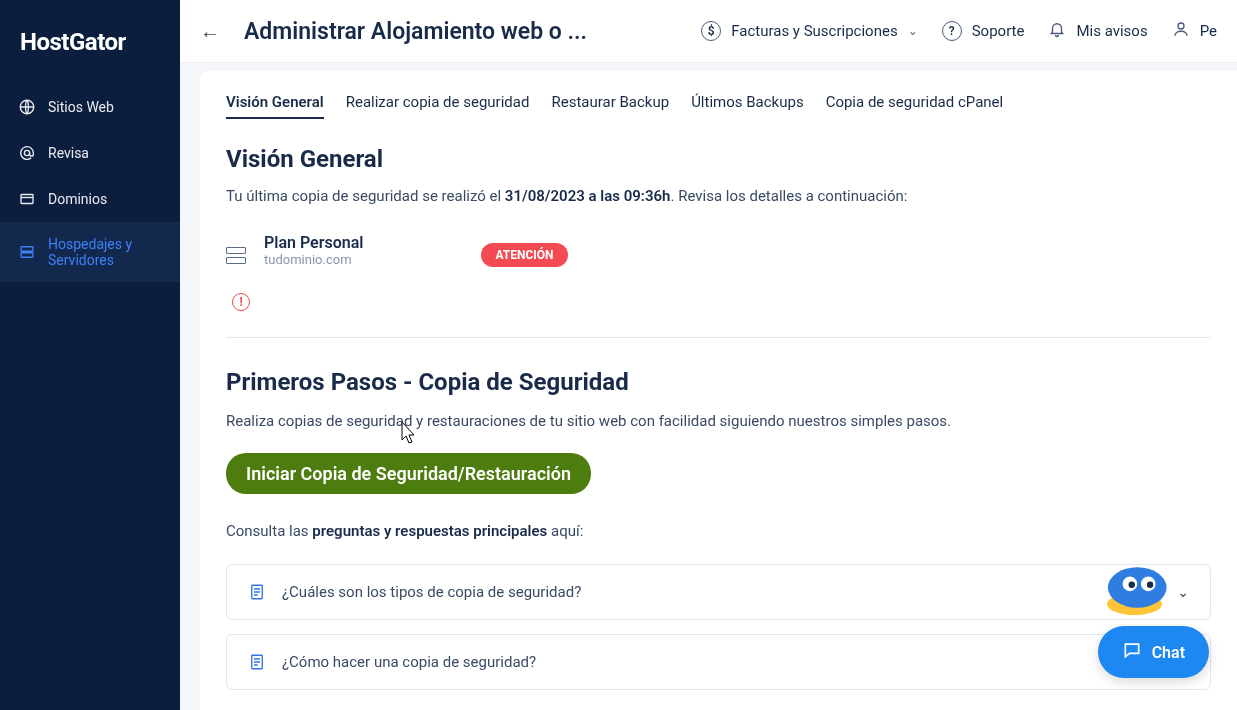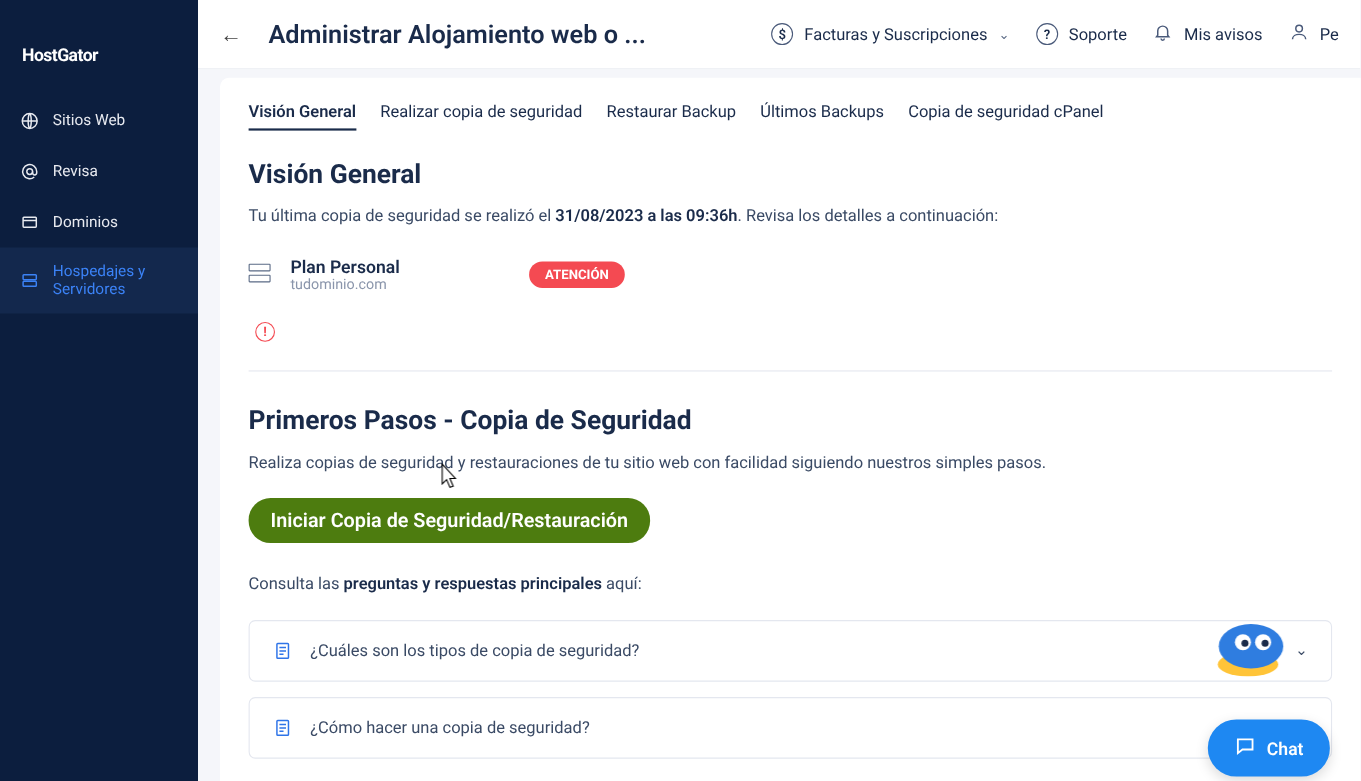--- a/index.html
+++ b/index.html
@@ -17,24 +17,23 @@
     }
     .sidebar {
       width: 180px;
       background: #0c1e3e;
       color: #fff;
       padding: 0;
       flex-shrink: 0;
     }
     .logo {
       padding: 28px 20px;
-      font-size: 16px;
+      font-size: 24px;
       font-weight: 700;
       letter-spacing: -0.5px;
-      margin-top: 12px;
     }
     .nav-item {
       display: flex;
       align-items: center;
       gap: 12px;
       padding: 14px 18px;
       font-size: 14px;
       cursor: pointer;
       color: #e8eaf0;
     }
@@ -141,21 +140,21 @@
       color: #3a4a65;
       margin-bottom: 28px;
     }
     .backup-info b {
       font-weight: 600;
       color: #1a2b4a;
       text-align: center;
     }
     .plan-row {
       display: flex;
-      align-items: center;
+      align-items: flex-end;
       gap: 18px;
       margin-bottom: 24px;
     }
     .plan-icon {
       width: 20px;
       height: 20px;
       display: flex;
       flex-direction: column;
       gap: 3px;
     }
@@ -261,21 +260,21 @@
       flex: 1;
       font-size: 15px;
       color: #3a4a65;
     }
     .faq-chevron {
       color: #3a4a65;
       font-size: 14px;
     }
     .chat-btn {
       position: fixed;
-      bottom: 4px;
+      bottom: 32px;
       right: 28px;
       background: #1e88f2;
       color: #fff;
       padding: 14px 24px;
       border-radius: 28px;
       display: flex;
       align-items: center;
       gap: 10px;
       font-size: 16px;
       font-weight: 600;

